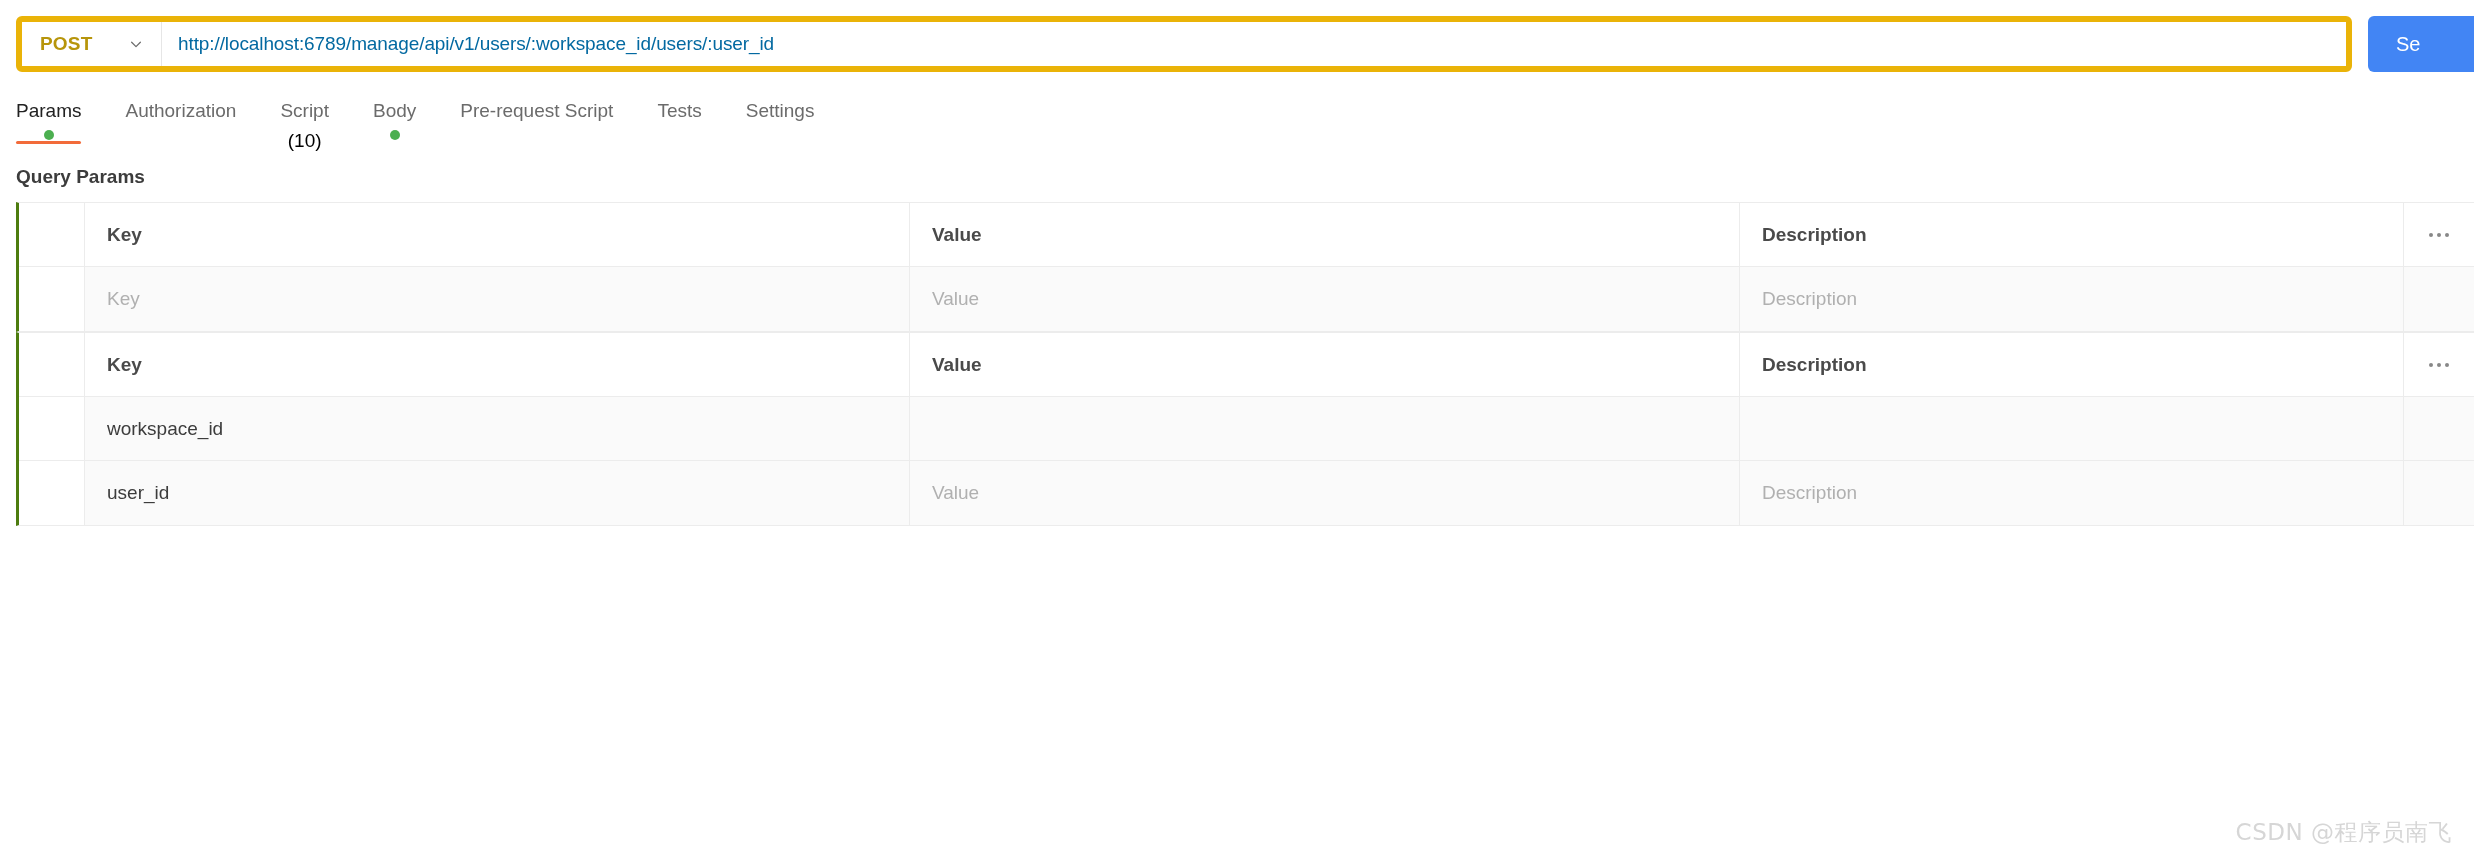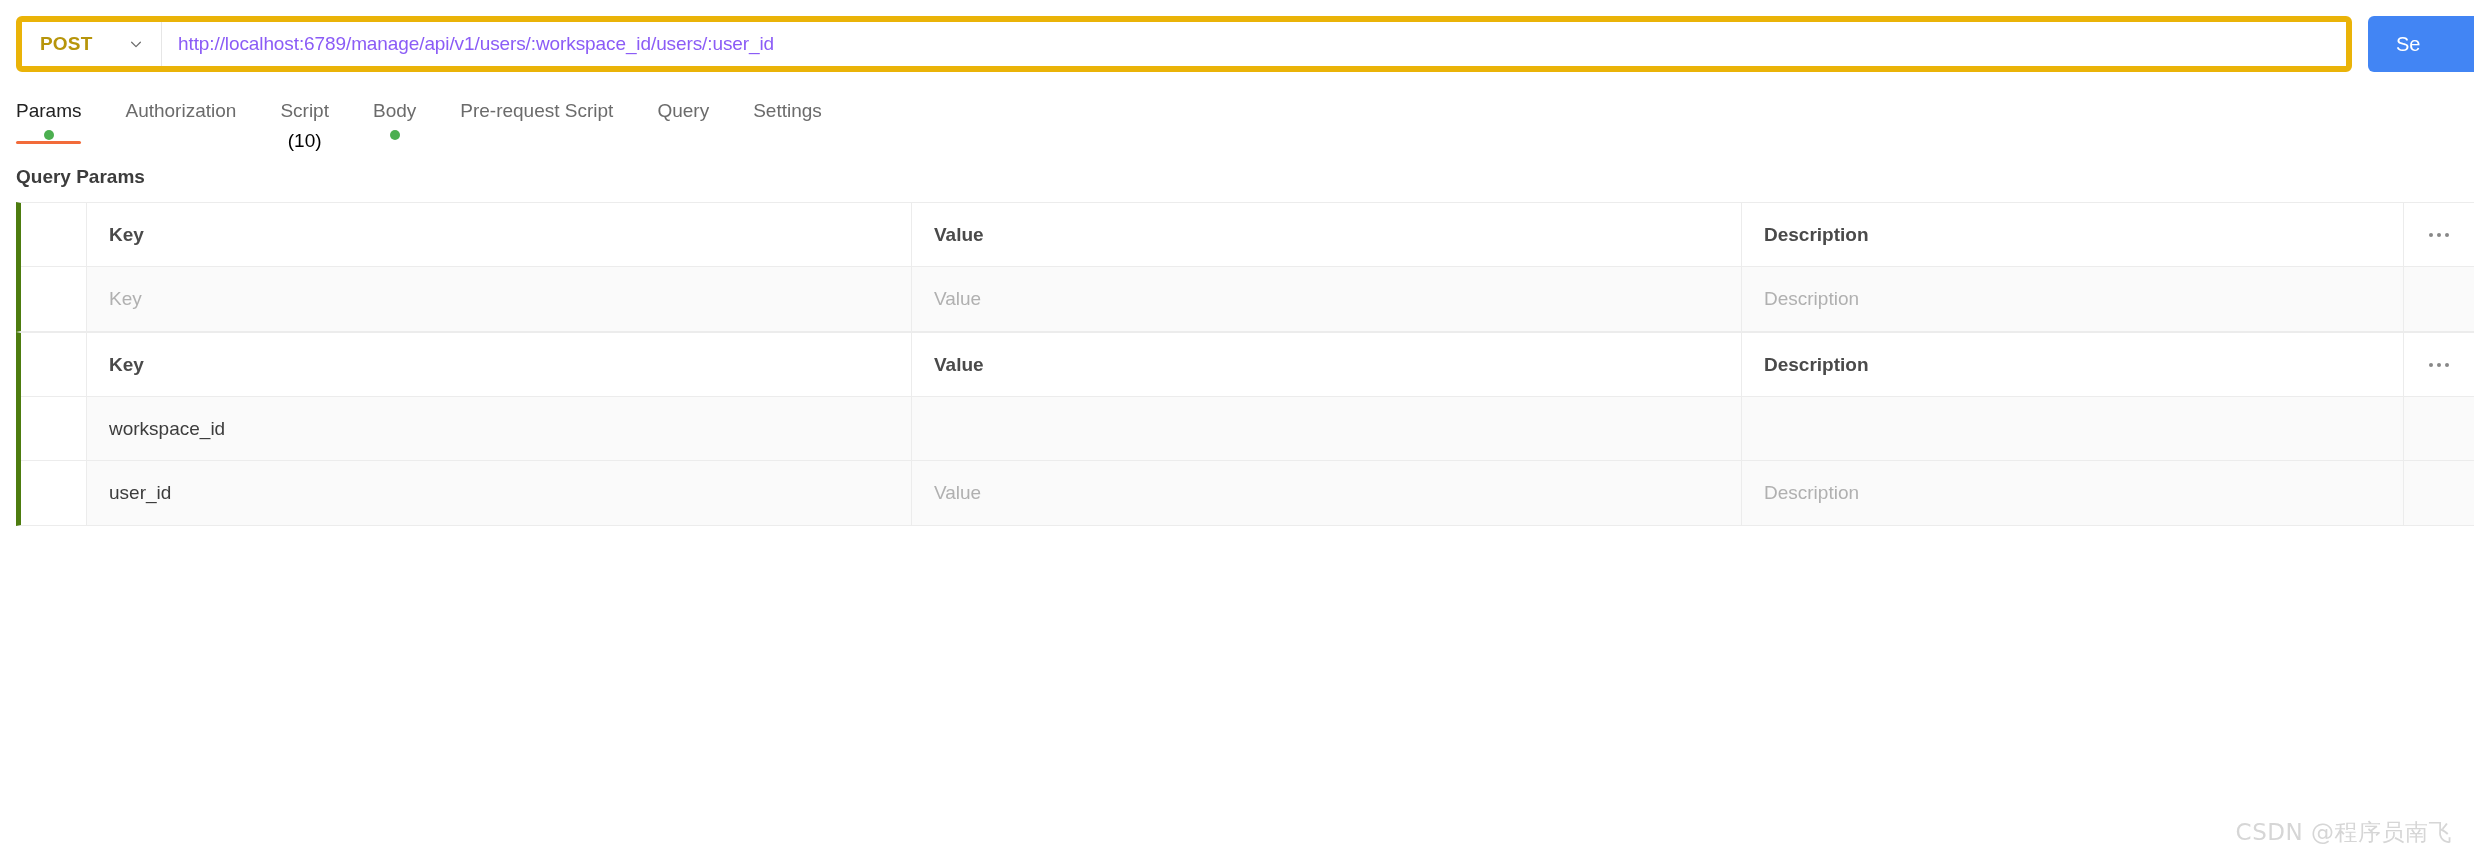--- a/index.html
+++ b/index.html
@@ -68,21 +68,21 @@
     flex: 1;
     height: 100%;
     display: flex;
     align-items: center;
     padding: 0 16px;
     overflow: hidden;
   }
 
   .url-text {
     font-size: 19px;
-    color: #8b5cf6;
+    color: #0369a1;
     white-space: nowrap;
     font-family: "Liberation Sans", sans-serif;
     letter-spacing: -0.1px;
   }
 
   .send-btn {
     margin-left: 16px;
     flex: 0 0 auto;
     width: 140px;
     height: 56px;
@@ -169,21 +169,21 @@
     font-size: 19px;
     font-weight: 700;
     color: #3c3c3c;
     font-family: "Liberation Sans", sans-serif;
     margin: 22px 0 14px 0;
   }
 
   .table {
     border: 1px solid #ececec;
     border-right: none;
-    border-left: 5px solid #4d7c0f;
+    border-left: 3px solid #4d7c0f;
     width: 2458px;
     background: #fafafa;
   }
 
   .tr {
     display: flex;
     align-items: stretch;
     border-bottom: 1px solid #ececec;
     height: 64px;
   }
@@ -294,21 +294,21 @@
       <div class="tab">
         <span class="tab-label">Body</span>
         <span class="dot"></span>
         <span class="underline"></span>
       </div>
       <div class="tab">
         <span class="tab-label">Pre-request Script</span>
         <span class="underline"></span>
       </div>
       <div class="tab">
-        <span class="tab-label">Query</span>
+        <span class="tab-label">Tests</span>
         <span class="underline"></span>
       </div>
       <div class="tab">
         <span class="tab-label">Settings</span>
         <span class="underline"></span>
       </div>
     </div>
 
   <div class="section">
     <div class="section-title">Query Params</div>

